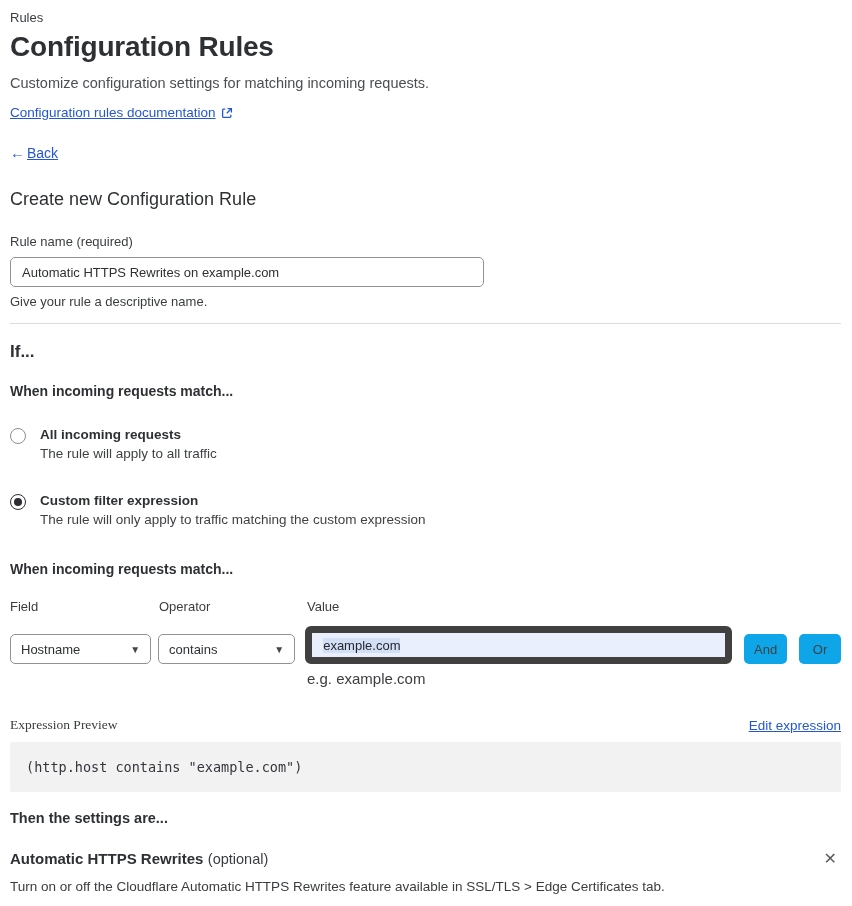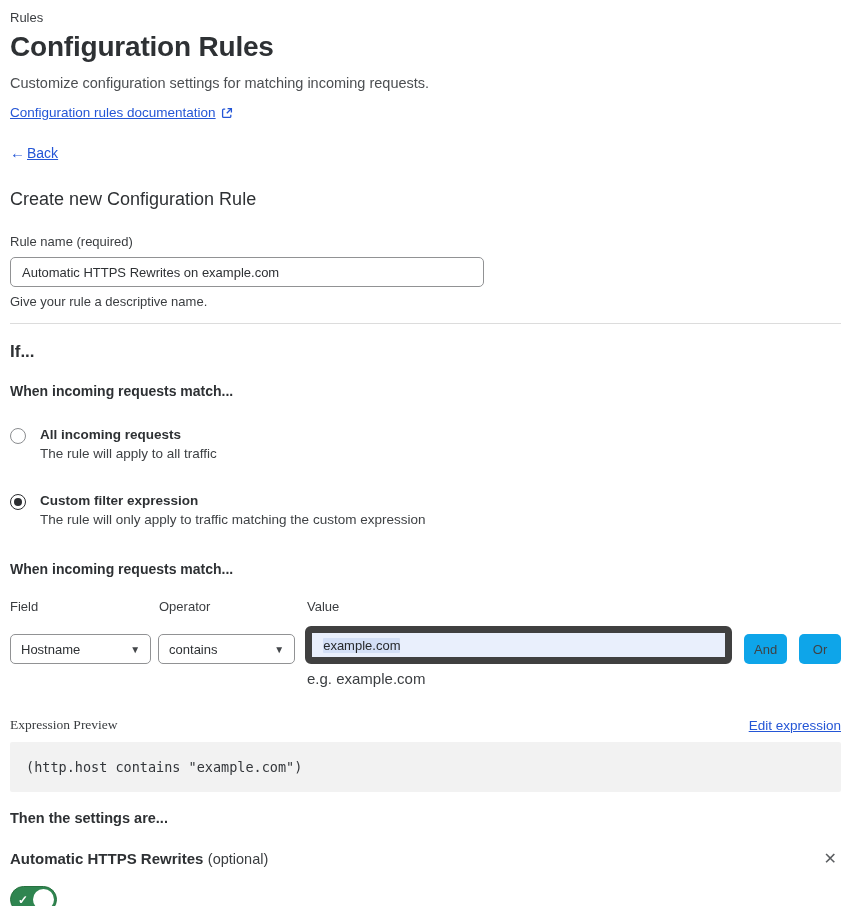--- a/index.html
+++ b/index.html
@@ -228,19 +228,20 @@
   <div class="then-heading">Then the settings are...</div>
 
   <div class="setting-header">
     <div>
       <span class="setting-name">Automatic HTTPS Rewrites</span>
       <span class="optional">(optional)</span>
     </div>
     <span class="close-icon">✕</span>
   </div>
 
+  <div class="setting-desc">Turn on or off the Cloudflare Automatic HTTPS Rewrites feature available in SSL/TLS &gt; Edge Certificates tab.</div>
 
   <div class="toggle">
     <span class="toggle-check">✓</span>
     <span class="toggle-knob"></span>
   </div>
 
 </div>
 
 </body></html>

